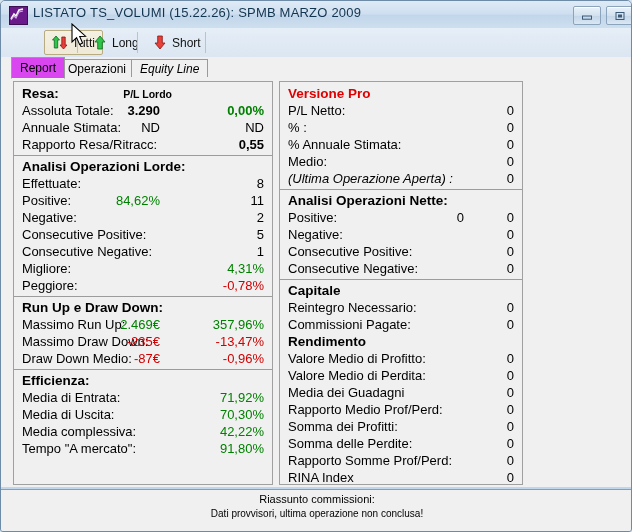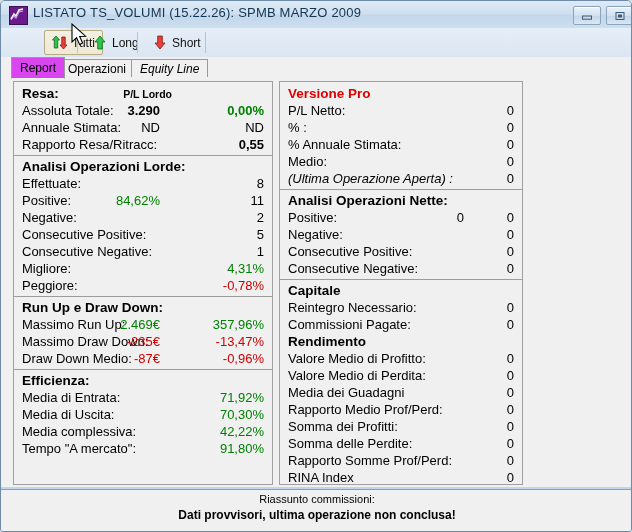--- a/index.html
+++ b/index.html
@@ -112,21 +112,21 @@
   #panel-right .v1{right:58px;}
   #panel-right .v2{right:8px;}
 
   
   .statusbar{
     position:absolute;left:0;top:488px;width:632px;height:43px;
     background:#f0f0f0;border-top:1px solid #9a9a9a;
     text-align:center;
   }
   .status-small{font-size:11px;color:#000;padding-top:3px;}
-  .status-big{font-size:12px;font-weight:bold;color:#000;padding-top:3px;}
+  .status-big{font-size:10px;font-weight:normal;color:#000;padding-top:3px;}
 
   
   .cursor{position:absolute;left:70px;top:22px;width:18px;height:26px;pointer-events:none;z-index:50;}
 </style>
 </head>
 <body>
 
 <div id="app">
 
   <div class="titlebar">

